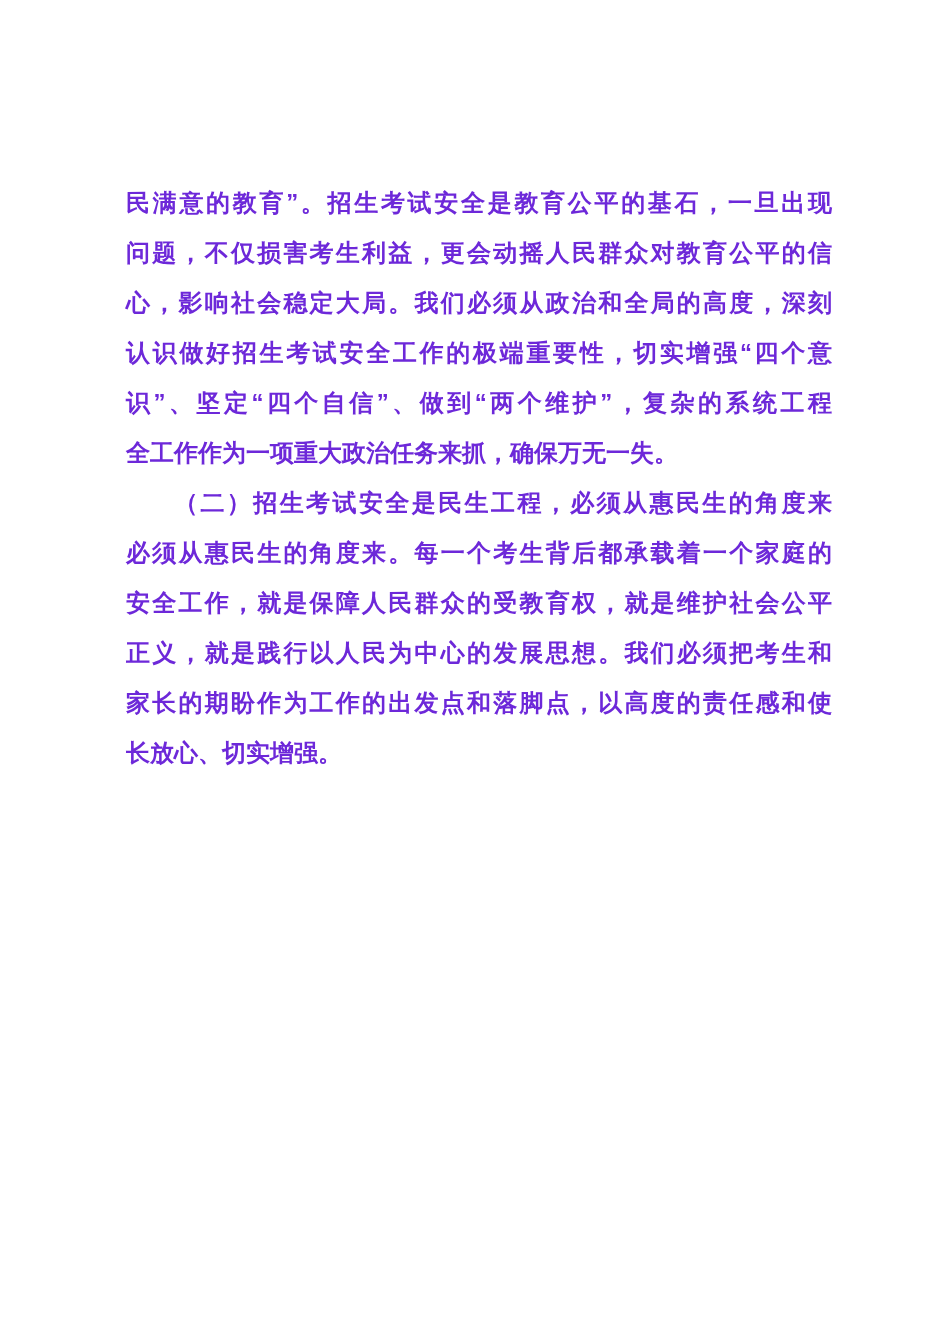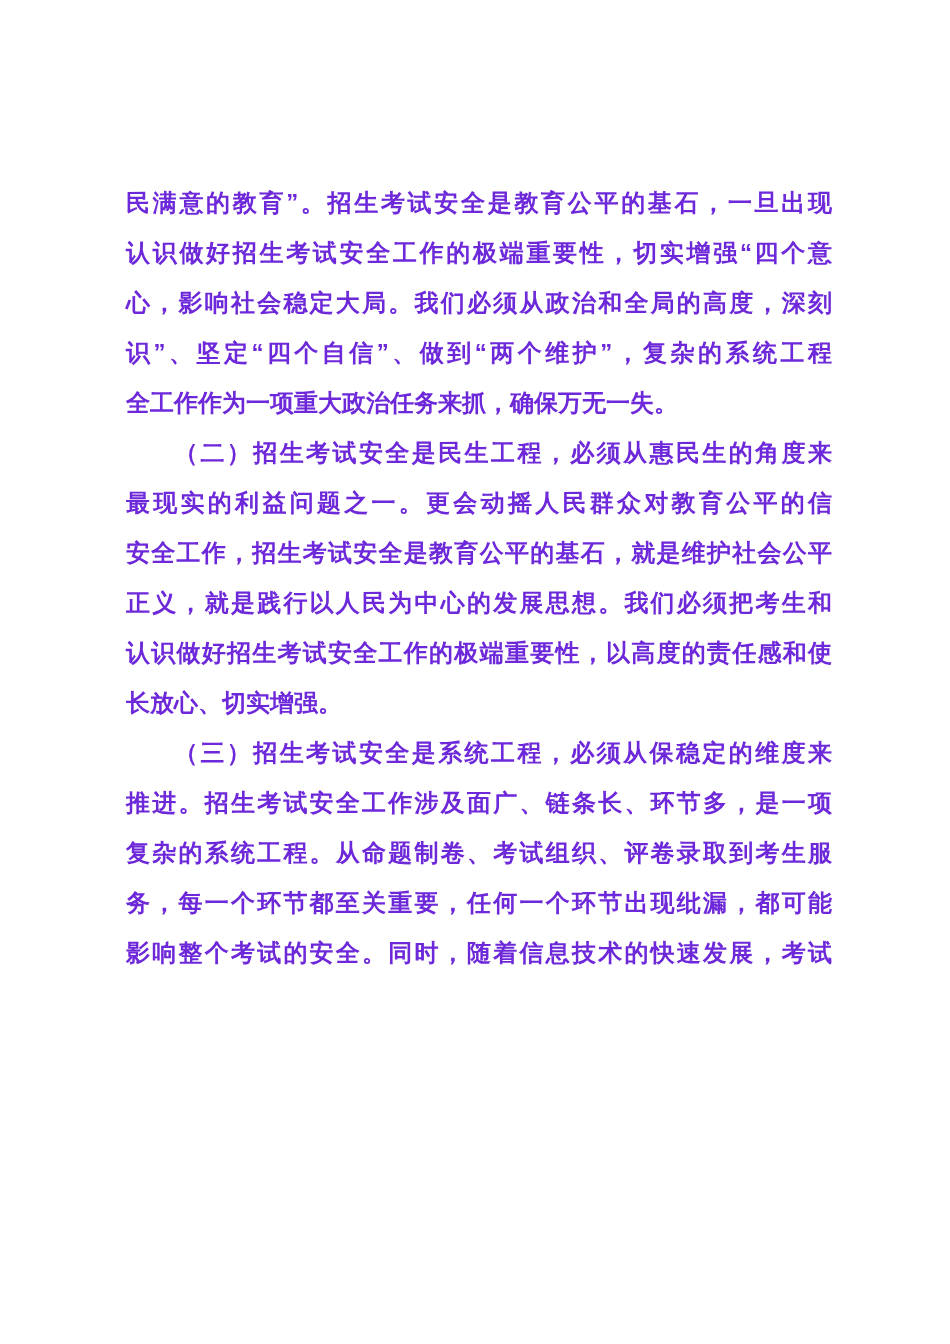--- a/index.html
+++ b/index.html
@@ -55,37 +55,31 @@
   }
 </style>
 </head>
 <body>
 
 <div class="page">
   <div class="text-block">
 
     <div class="para">
       <div class="ln">民满意的教育”。招生考试安全是教育公平的基石，一旦出现</div>
+      <div class="ln">问题，不仅损害考生利益，更会动摇人民群众对教育公平的信</div>
+      <div class="ln">心，影响社会稳定大局。我们必须从政治和全局的高度，深刻</div>
       <div class="ln">认识做好招生考试安全工作的极端重要性，切实增强“四个意</div>
-      <div class="ln">心，影响社会稳定大局。我们必须从政治和全局的高度，深刻</div>
       <div class="ln">识”、坚定“四个自信”、做到“两个维护”，复杂的系统工程</div>
       <div class="ln end">全工作作为一项重大政治任务来抓，确保万无一失。</div>
     </div>
 
     <div class="para">
       <div class="ln ind">（二）招生考试安全是民生工程，必须从惠民生的角度来</div>
-      <div class="ln">最现实的利益问题之一。更会动摇人民群众对教育公平的信</div>
-      <div class="ln">安全工作，招生考试安全是教育公平的基石，就是维护社会公平</div>
+      <div class="ln">必须从惠民生的角度来。每一个考生背后都承载着一个家庭的</div>
+      <div class="ln">安全工作，就是保障人民群众的受教育权，就是维护社会公平</div>
       <div class="ln">正义，就是践行以人民为中心的发展思想。我们必须把考生和</div>
-      <div class="ln">认识做好招生考试安全工作的极端重要性，以高度的责任感和使</div>
+      <div class="ln">家长的期盼作为工作的出发点和落脚点，以高度的责任感和使</div>
       <div class="ln end">长放心、切实增强。</div>
     </div>
 
-    <div class="para">
-      <div class="ln ind">（三）招生考试安全是系统工程，必须从保稳定的维度来</div>
-      <div class="ln">推进。招生考试安全工作涉及面广、链条长、环节多，是一项</div>
-      <div class="ln">复杂的系统工程。从命题制卷、考试组织、评卷录取到考生服</div>
-      <div class="ln">务，每一个环节都至关重要，任何一个环节出现纰漏，都可能</div>
-      <div class="ln">影响整个考试的安全。同时，随着信息技术的快速发展，考试</div>
-    </div>
 
   </div>
 </div>
 
 </body></html>

